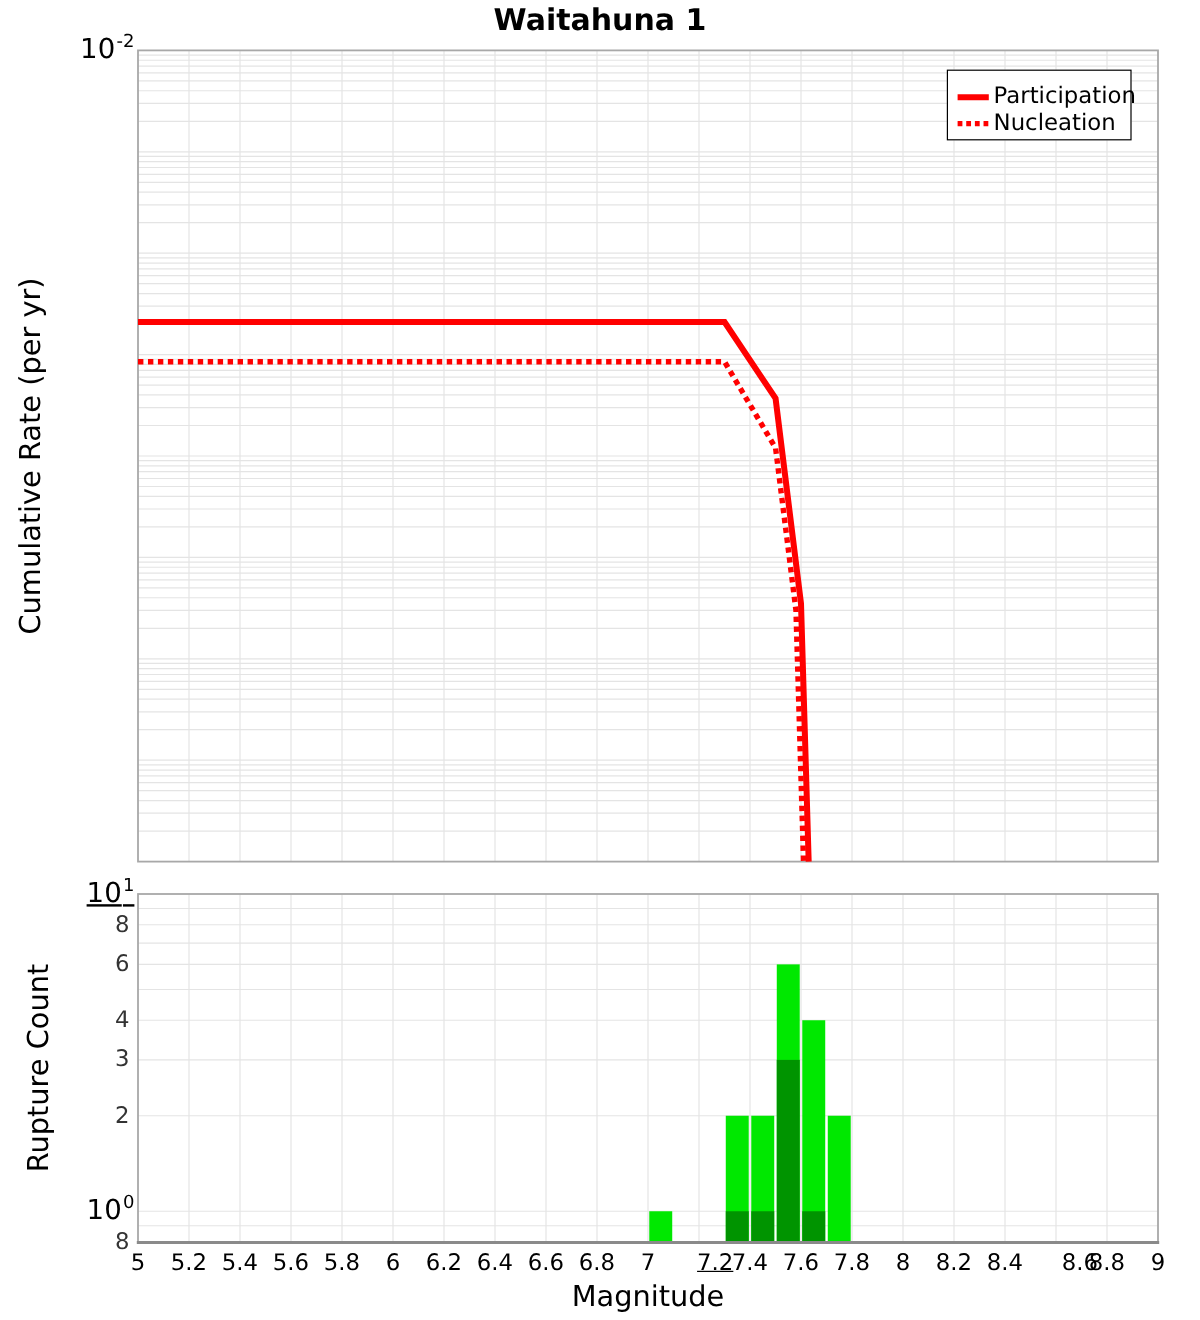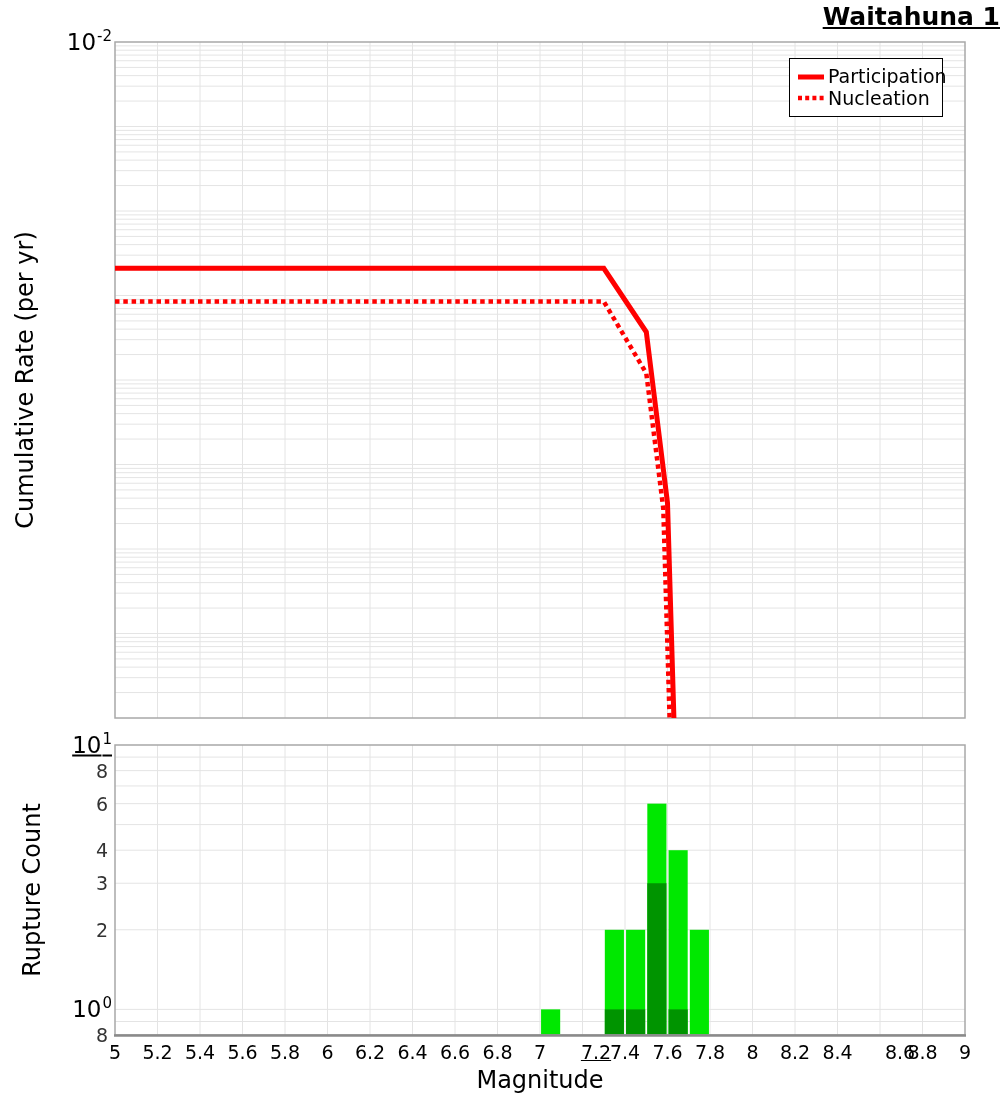--- a/index.html
+++ b/index.html
@@ -2,43 +2,43 @@
 <html><head>
 <meta charset="utf-8">
 <style>
   html,body{margin:0;padding:0;background:#ffffff;}
   #fig{
     position:relative;width:1000px;height:1100px;background:#ffffff;overflow:hidden;
     font-family:"DejaVu Sans","Liberation Sans",sans-serif;color:#000;
   }
   #chartSvg{position:absolute;left:0;top:0;}
   .chart-title{
-    position:absolute;left:0;top:2px;width:1000px;text-align:right;
-    font-size:25px;font-weight:bold;line-height:1.2;text-decoration:underline;
+    position:absolute;left:0;top:2px;width:1000px;text-align:center;
+    font-size:25px;font-weight:bold;line-height:1.2;
   }
   .axis-label{position:absolute;font-size:24px;white-space:nowrap;}
   .axis-label.rot{transform:translate(-50%,-50%) rotate(-90deg);}
   .axis-label.hor{transform:translate(-50%,0);}
   .xtick{
     position:absolute;top:1041px;transform:translateX(-50%);
     font-size:19px;line-height:1.2;white-space:nowrap;
   }
   .ytick{
     position:absolute;right:888px;transform:translateY(-50%);
     font-size:23px;line-height:1;white-space:nowrap;
   }
   .ytick .sup{font-size:15px;position:relative;top:-9px;margin-left:1px;}
   .ytick-minor{
     position:absolute;right:892px;transform:translateY(-50%);
     font-size:19px;line-height:1;white-space:nowrap;color:#333;
   }
   .legend{
     position:absolute;background:#ffffff;border:1.7px solid #000;
     box-sizing:border-box;display:flex;flex-direction:column;
-    justify-content:center;padding:2px 4px 2px 7px;
+    justify-content:flex-end;padding:2px 4px 2px 7px;
   }
   .legend-rate{left:789px;top:58px;width:154px;height:59px;}
   .legend-count{left:135px;top:755px;width:211px;height:58px;}
   .lrow{display:flex;align-items:center;}
   .ltext{font-size:19px;line-height:1.15;white-space:nowrap;}
   .lsym{flex:0 0 auto;margin-right:3px;}
   .sq{flex:0 0 auto;width:8px;height:16px;display:inline-block;margin-right:5px;}
 </style>
 </head>
 <body>

